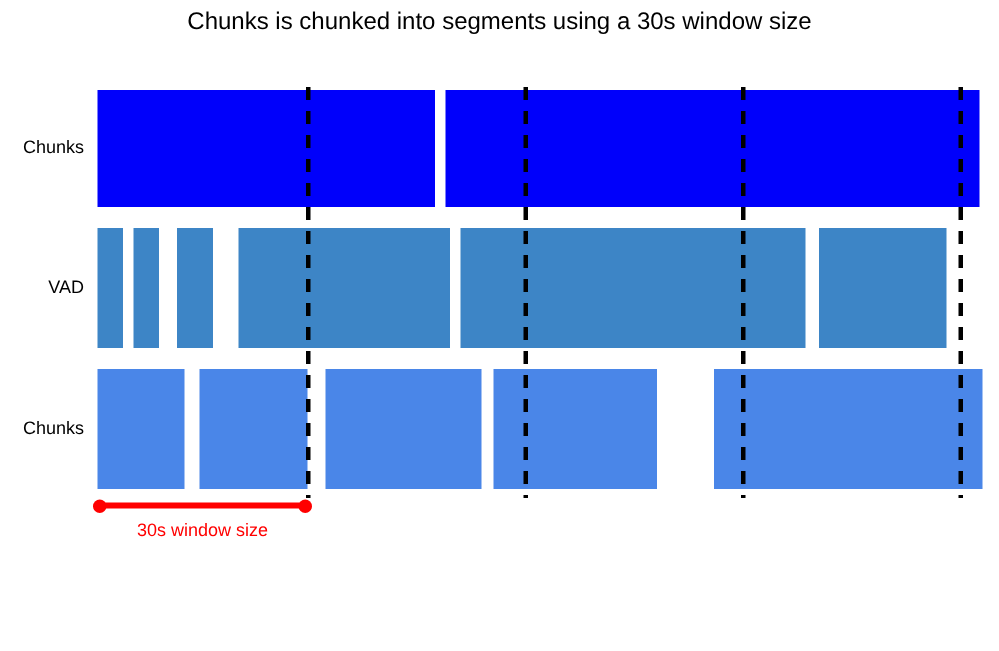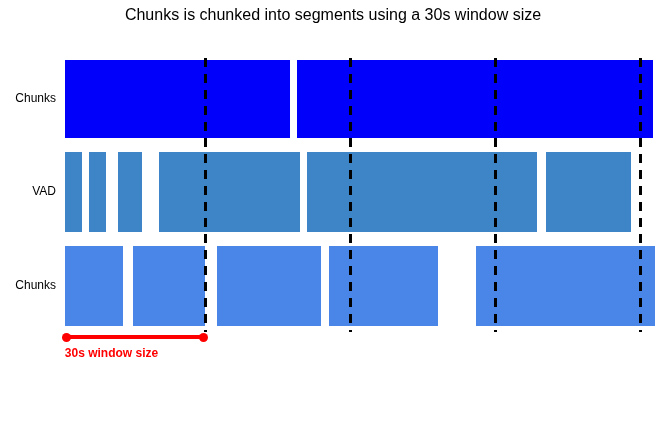--- a/index.html
+++ b/index.html
@@ -31,23 +31,23 @@
   .segment-bar { position: absolute; }
   .window-boundary {
     position: absolute;
     width: 3px;
     background: repeating-linear-gradient(180deg, #000000 0px, #000000 9px, rgba(0,0,0,0) 9px, rgba(0,0,0,0) 16px);
   }
   .annot-line { position: absolute; height: 4px; border-radius: 2px; }
   .annot-dot { position: absolute; width: 9px; height: 9px; border-radius: 50%; }
   .annot-label {
     position: absolute;
-    text-align: left;
+    text-align: center;
     font-size: 12px;
-    font-weight: bold;
+    font-weight: normal;
     white-space: nowrap;
   }
 </style>
 </head>
 <body>
 
 <div class="figure">
   <div class="chart-title">Chunks is chunked into segments using a 30s window size</div>
 
   <div class="plot" id="plot">

